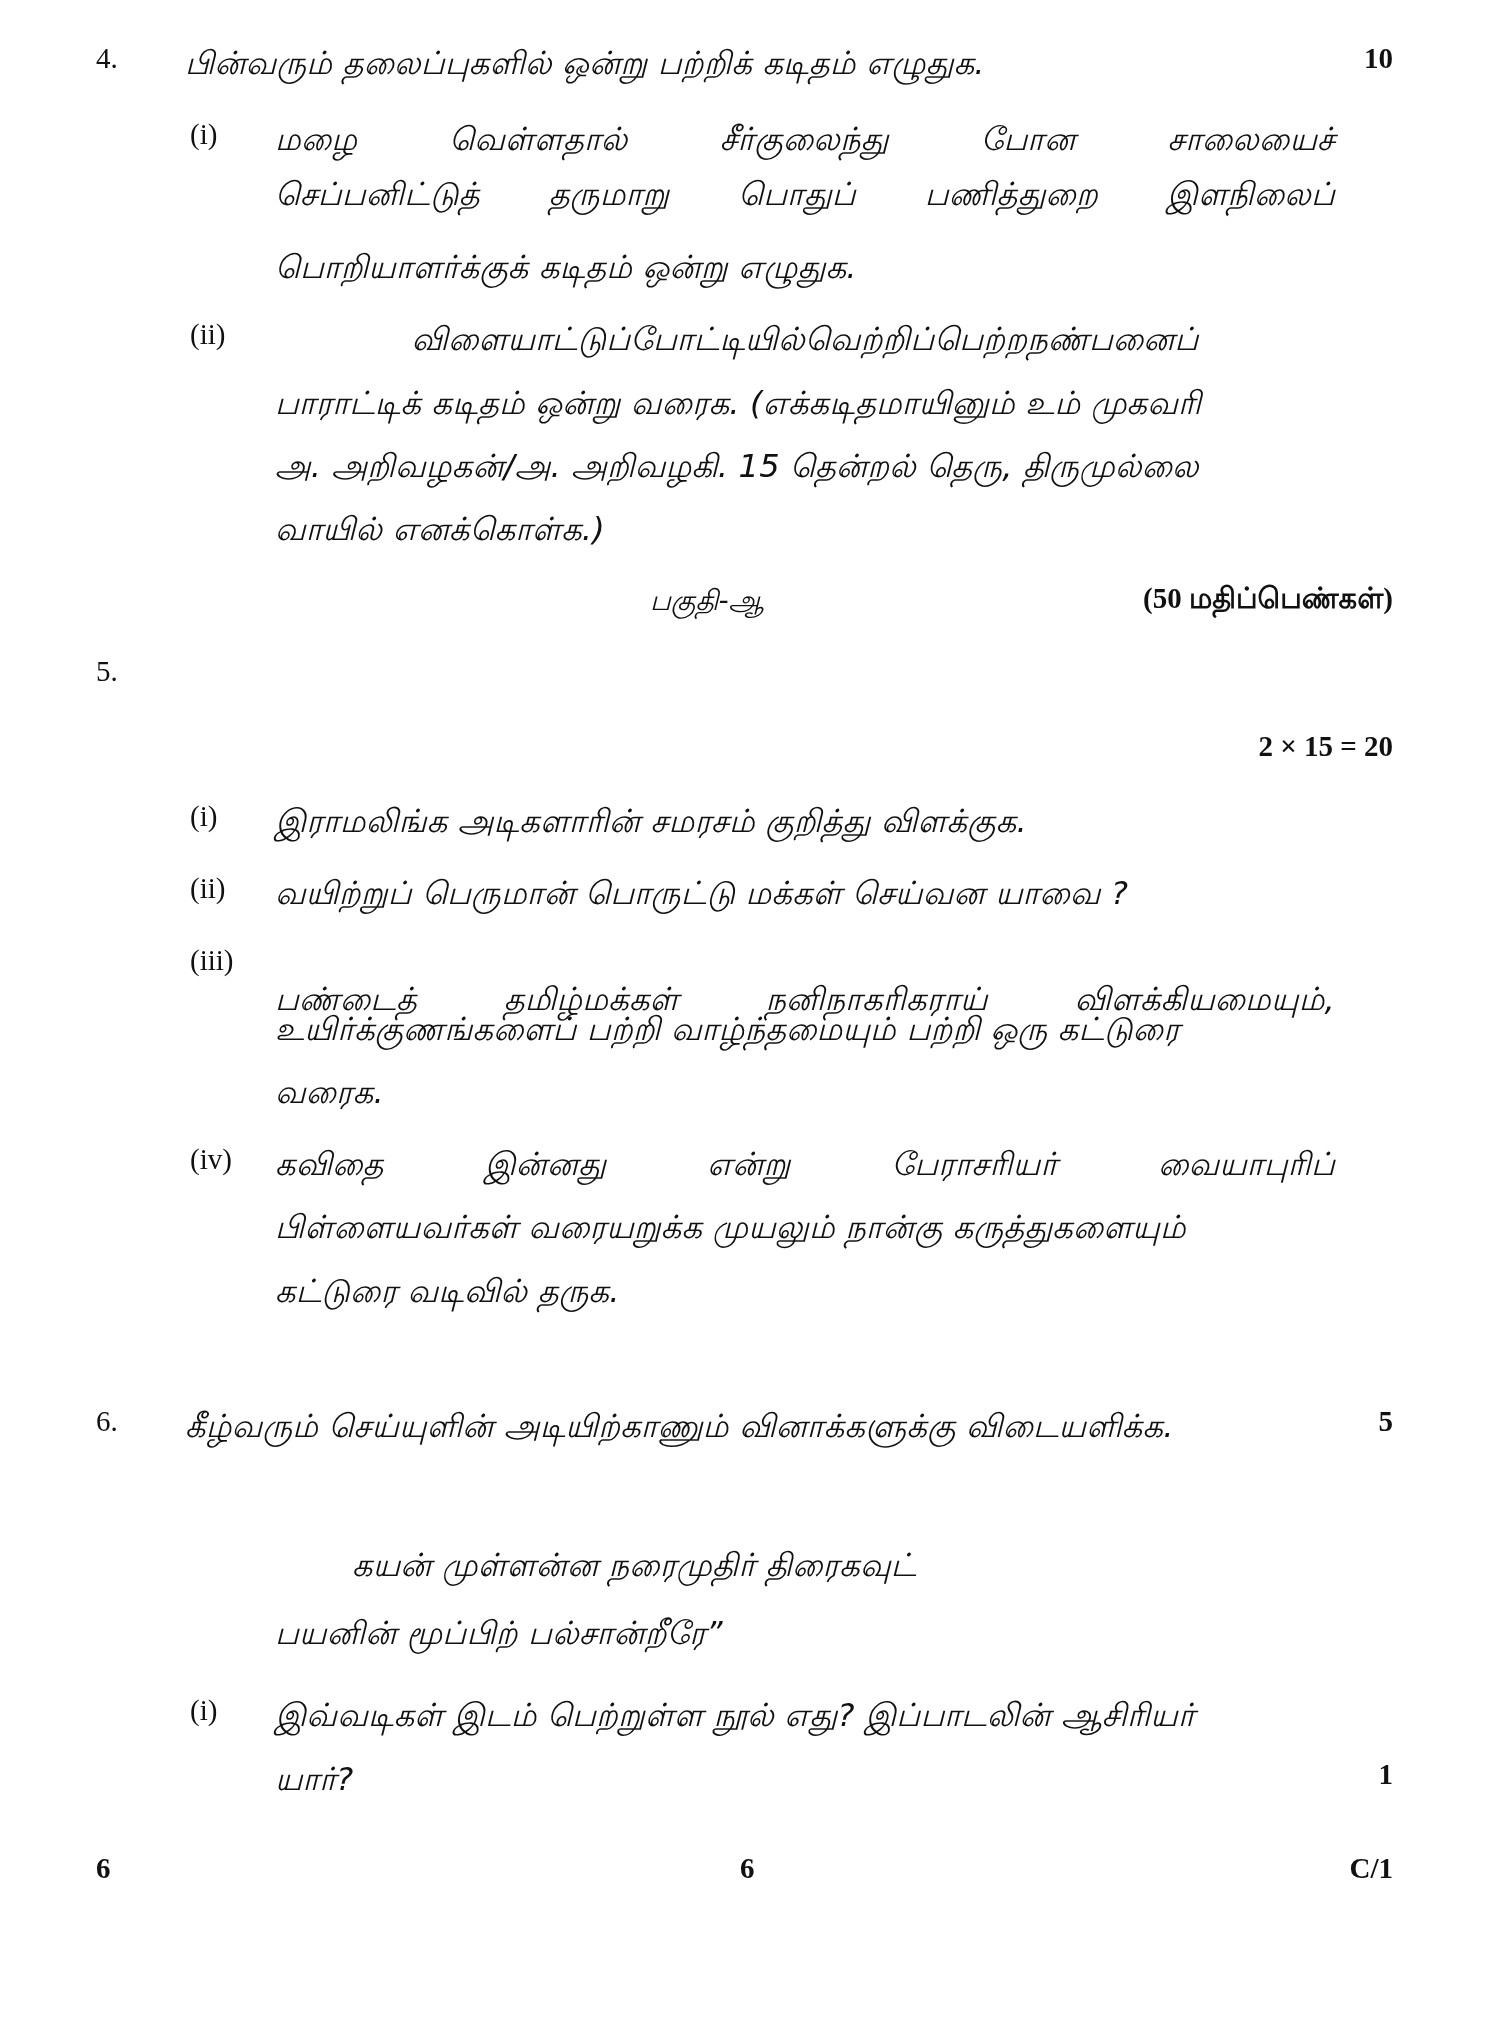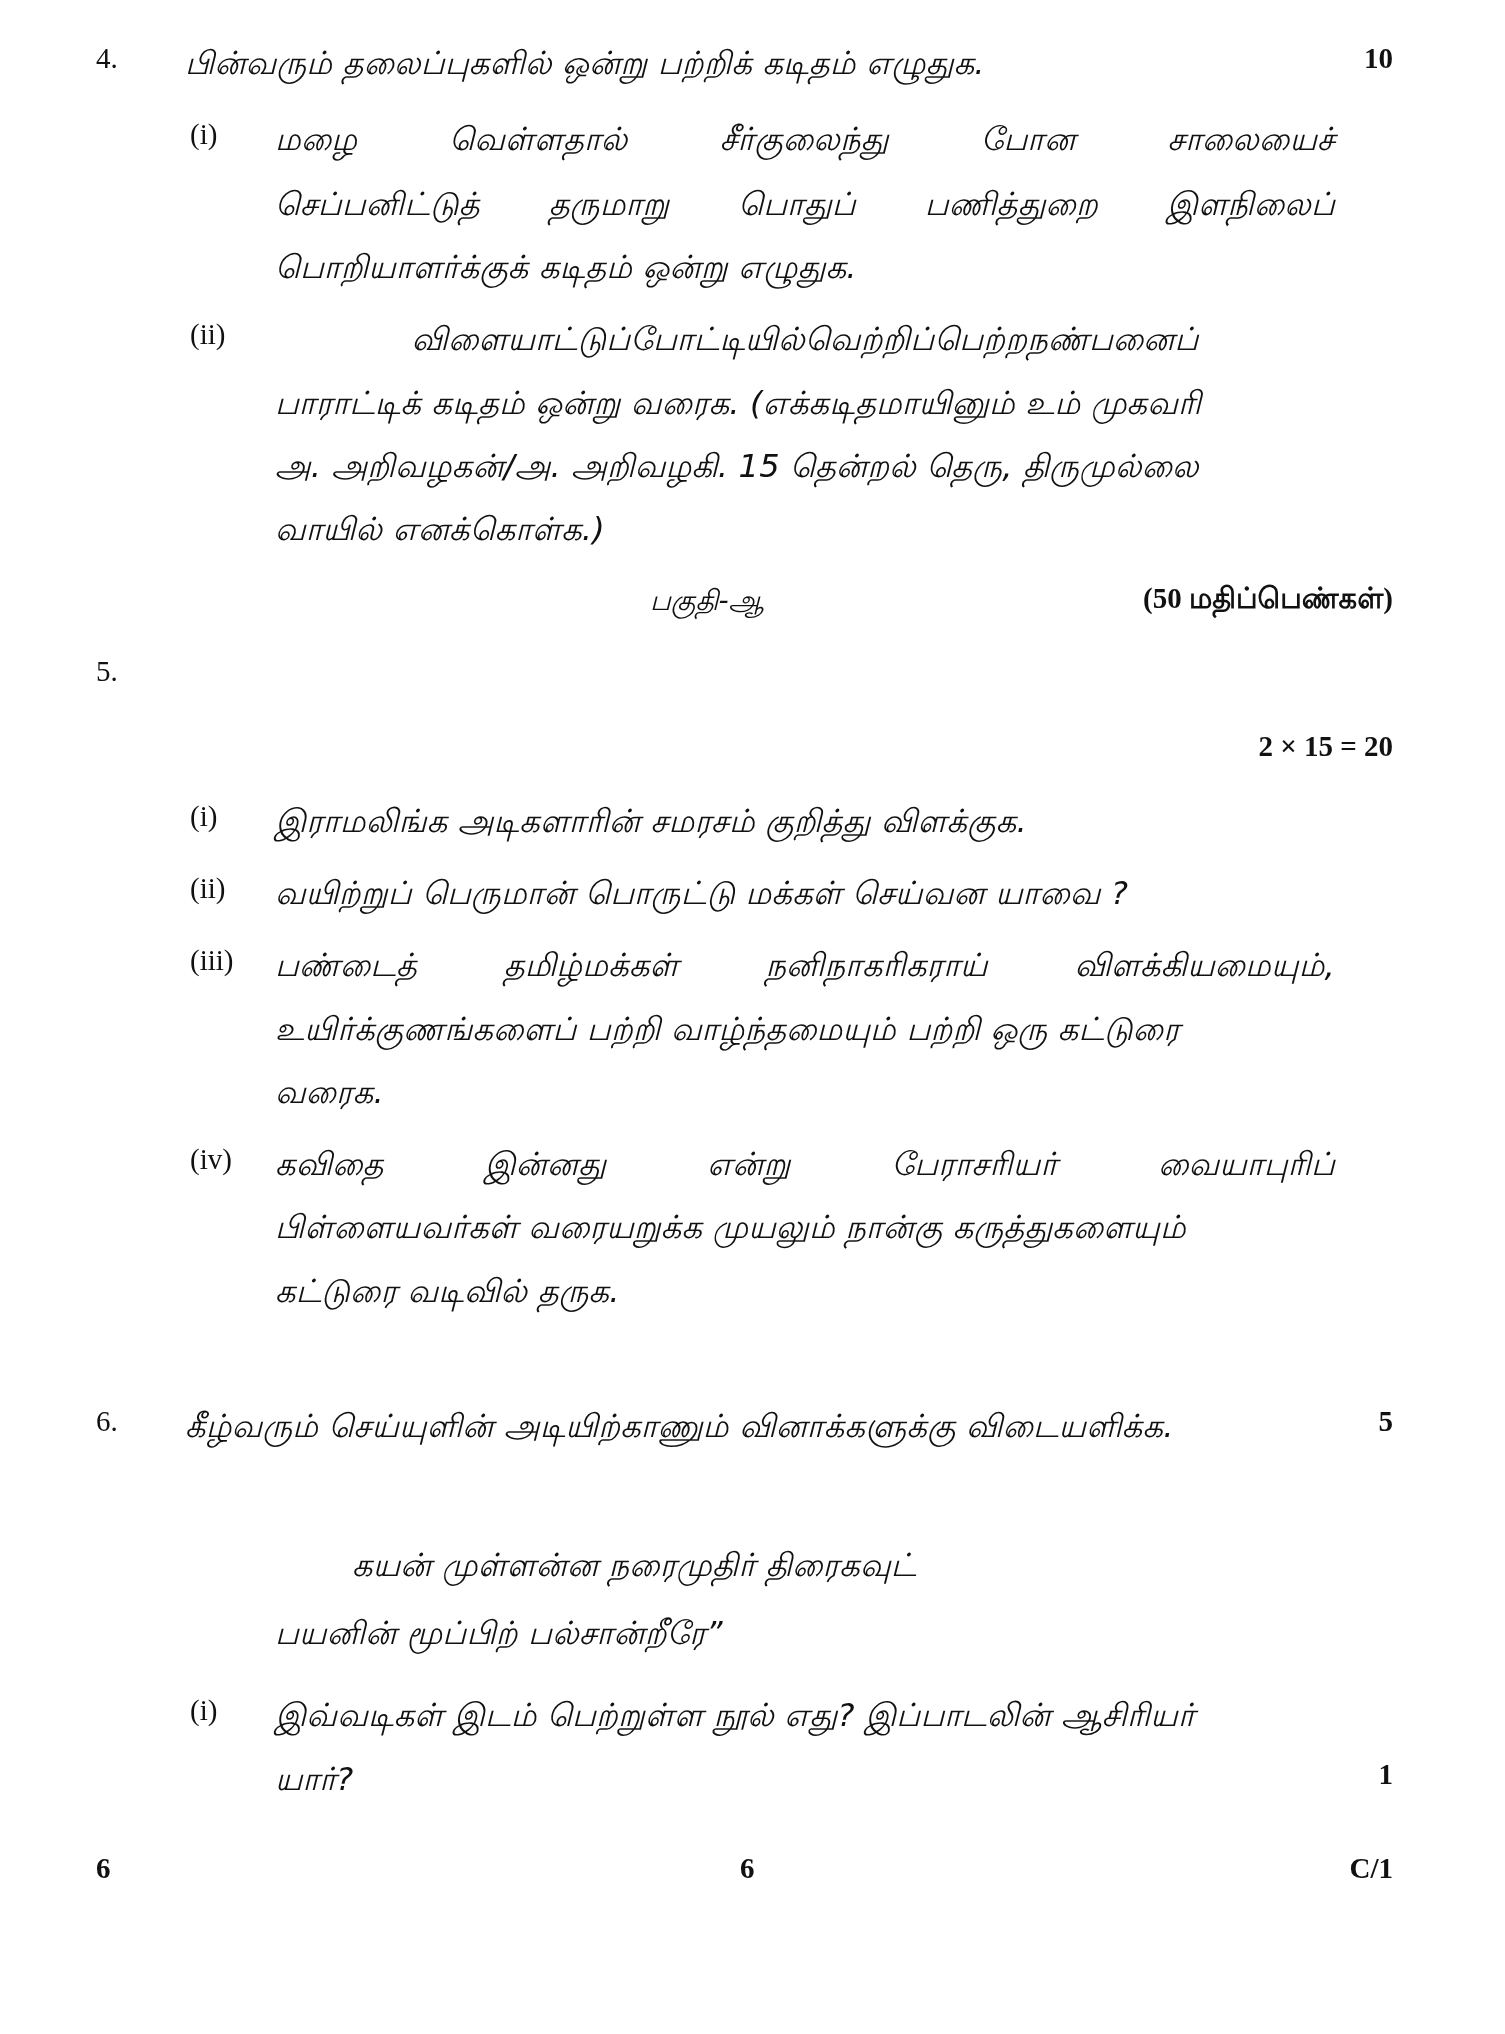--- a/index.html
+++ b/index.html
@@ -82,21 +82,21 @@
   <div class="abs marks" style="top:42px;">10</div>
 
   <div class="abs sub" style="top:118px;">(i)</div>
   <div class="abs tamil justify-line" style="top:120px;">
     <span>மழை</span>
     <span>வெள்ளதால்</span>
     <span>சீர்குலைந்து</span>
     <span>போன</span>
     <span>சாலையைச்</span>
   </div>
-  <div class="abs tamil justify-line" style="top:185px;">
+  <div class="abs tamil justify-line" style="top:175px;">
     <span>செப்பனிட்டுத்</span>
     <span>தருமாறு</span>
     <span>பொதுப்</span>
     <span>பணித்துறை</span>
     <span>இளநிலைப்</span>
   </div>
   <div class="abs tamil body-line" style="top:248px;">பொறியாளர்க்குக் கடிதம் ஒன்று எழுதுக.</div>
 
   <div class="abs sub" style="top:318px;">(ii)</div>
   <div class="abs tamil justify-line" style="top:320px;justify-content:center;">
@@ -116,21 +116,21 @@
   <div class="abs qnum" style="top:655px;">5.</div>
   <div class="abs marks" style="top:730px;">2 × 15 = 20</div>
 
   <div class="abs sub" style="top:800px;">(i)</div>
   <div class="abs tamil body-line" style="top:802px;">இராமலிங்க அடிகளாரின் சமரசம் குறித்து விளக்குக.</div>
 
   <div class="abs sub" style="top:872px;">(ii)</div>
   <div class="abs tamil body-line" style="top:874px;">வயிற்றுப் பெருமான் பொருட்டு மக்கள் செய்வன யாவை ?</div>
 
   <div class="abs sub" style="top:944px;">(iii)</div>
-  <div class="abs tamil justify-line" style="top:946px;">
+  <div class="abs tamil justify-line" style="top:980px;">
     <span>பண்டைத்</span>
     <span>தமிழ்மக்கள்</span>
     <span>நனிநாகரிகராய்</span>
     <span>விளக்கியமையும்,</span>
   </div>
   <div class="abs tamil body-line" style="top:1010px;">உயிர்க்குணங்களைப் பற்றி வாழ்ந்தமையும் பற்றி ஒரு கட்டுரை</div>
   <div class="abs tamil body-line" style="top:1073px;">வரைக.</div>
 
   <div class="abs sub" style="top:1143px;">(iv)</div>
   <div class="abs tamil justify-line" style="top:1145px;">

